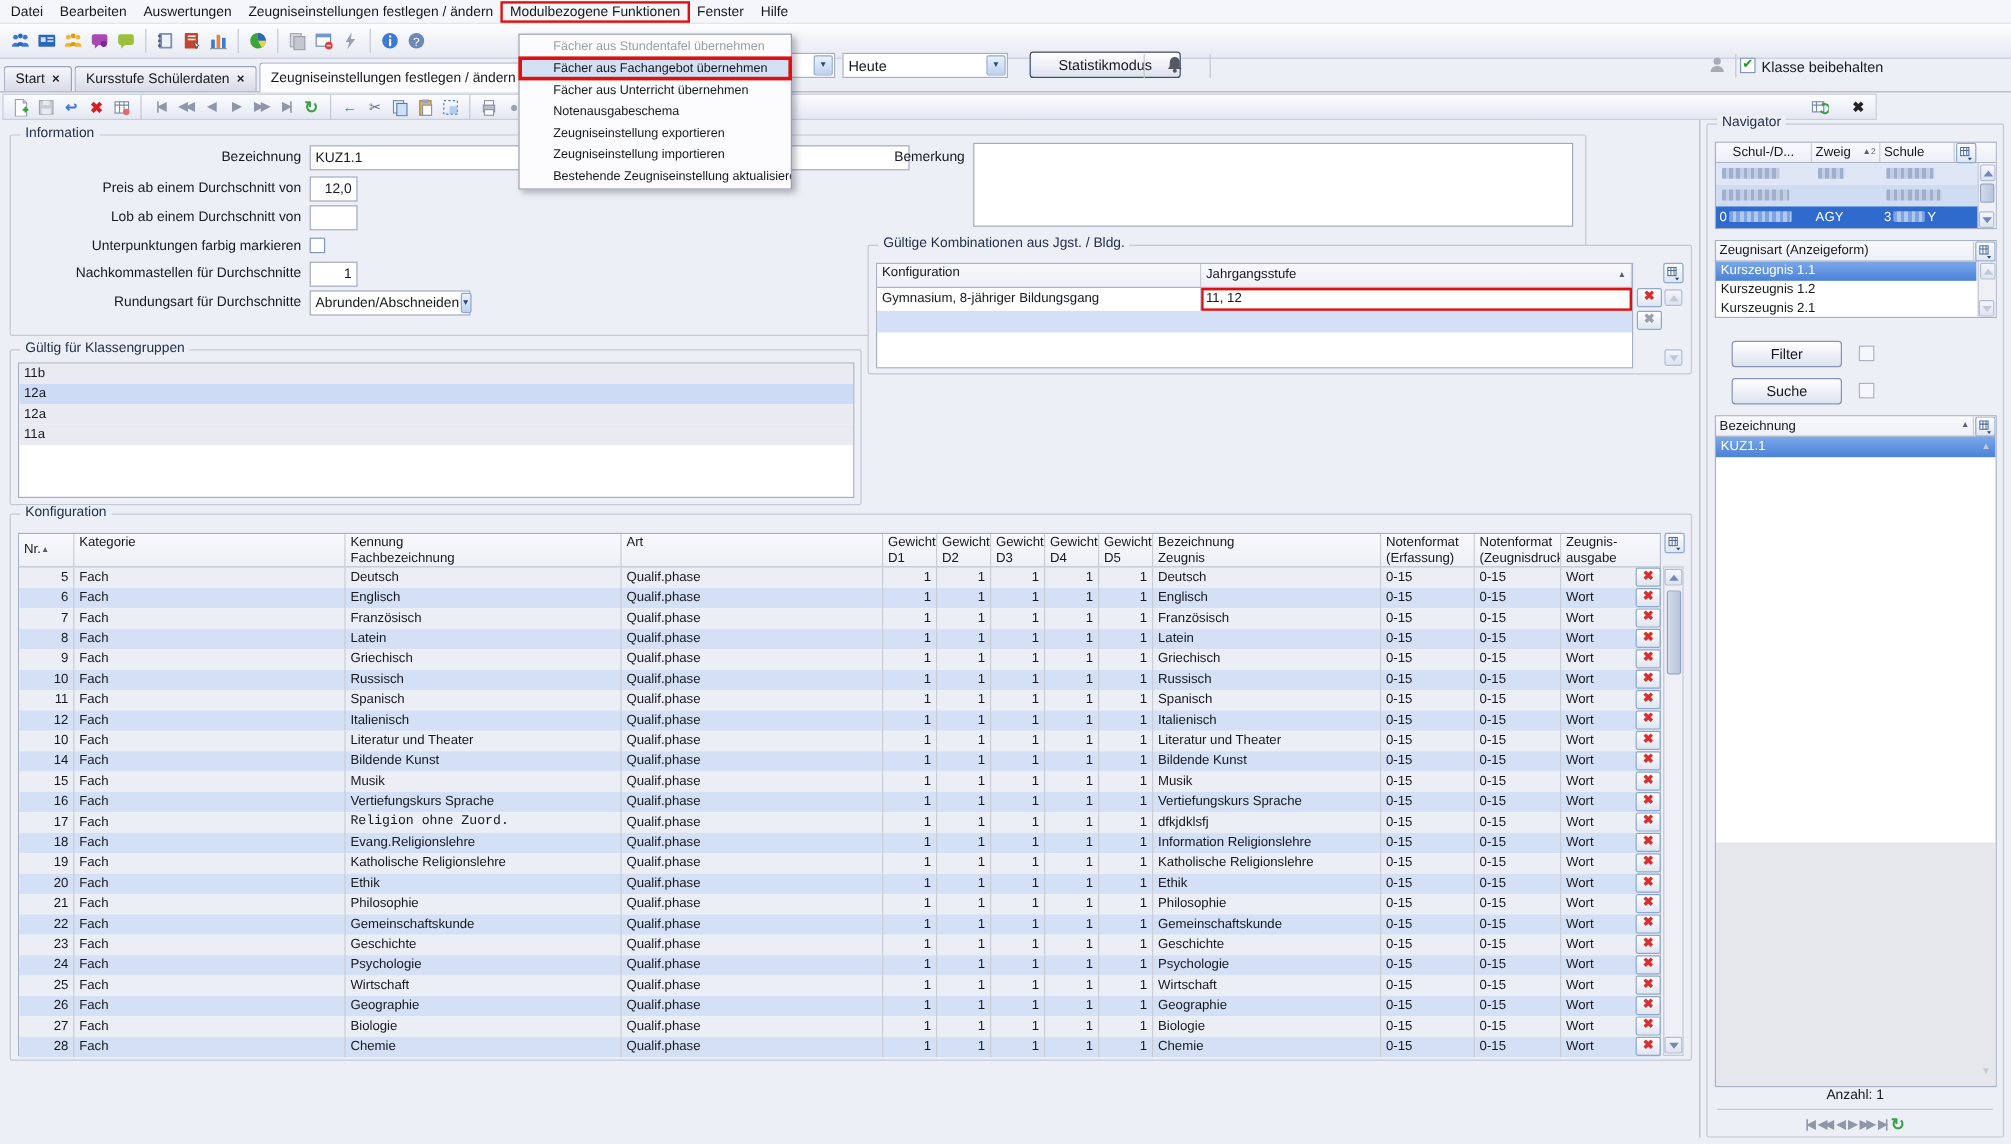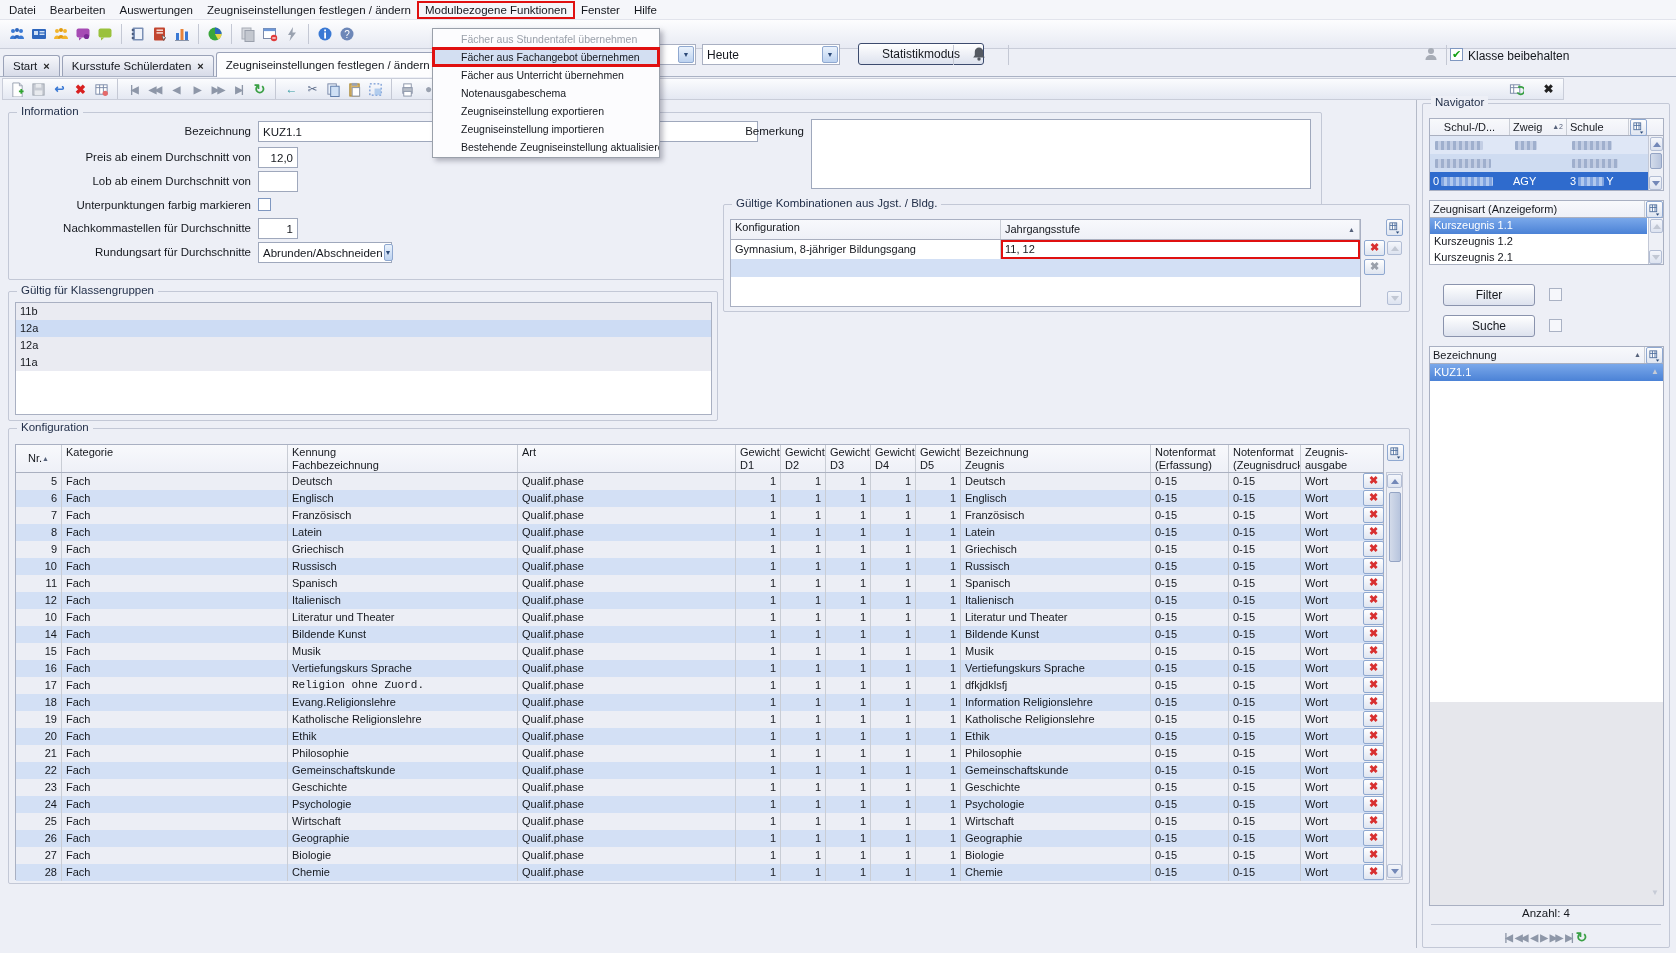--- a/index.html
+++ b/index.html
@@ -423,21 +423,21 @@
           <span style="padding:0 4px;">11a</span>
         </div>
       </div>
   </div>
 </div>
 
 <div class="groupbox" style="left:8px;top:428px;width:1402px;height:456px;">
   <span class="gb-label">Konfiguration</span>
   <div style="position:absolute;left:6px;top:15px;width:1369px;height:436px;background:#fff;border:1px solid #a9b0c2;">
     <div class="dt-head" style="height:28px;">
-      <span class="hc" style="width:46px;display:flex;justify-content:center;align-items:center;white-space:nowrap;">
+      <span class="hc" style="width:46px;display:flex;justify-content:flex-start;align-items:center;white-space:nowrap;">
           <span>Nr.</span>
           <span class="sorticon">▲</span>
         </span>
       <span class="hc" style="width:226px;">Kategorie</span>
       <span class="hc" style="width:230px;">Kennung
 Fachbezeichnung</span>
       <span class="hc" style="width:218px;">Art</span>
       <span class="hc" style="width:45px;">Gewicht
 D1</span>
       <span class="hc" style="width:45px;">Gewicht
@@ -983,21 +983,21 @@
     </div>
     <div>
 
     <div class="lrow selected" style="height:17px;line-height:16px;">KUZ1.1</div>
       </div>
     <div style="position:absolute;left:0;top:355px;width:233px;height:205px;background:#e6e7ec;"></div>
     <span class="ghost" style="right:4px;top:20px;">▲</span>
     <span class="ghost" style="right:4px;bottom:8px;">▼</span>
   </div>
 
-  <div class="center" style="position:absolute;left:0;top:803px;width:246px;font-size:11.5px;">Anzahl: 4</div>
+  <div class="center" style="position:absolute;left:0;top:803px;width:246px;font-size:11.5px;">Anzahl: 1</div>
   <div class="hline" style="left:8px;top:820px;width:230px;"></div>
   <div style="position:absolute;left:0;top:825px;width:246px;display:flex;justify-content:center;align-items:center;gap:4px;">
     <span class="navg">|◀</span>
     <span class="navg">◀◀</span>
     <span class="navg">◀</span>
     <span class="navg">▶</span>
     <span class="navg">▶▶</span>
     <span class="navg">▶|</span>
     <span class="grn">↻</span>
   </div>

